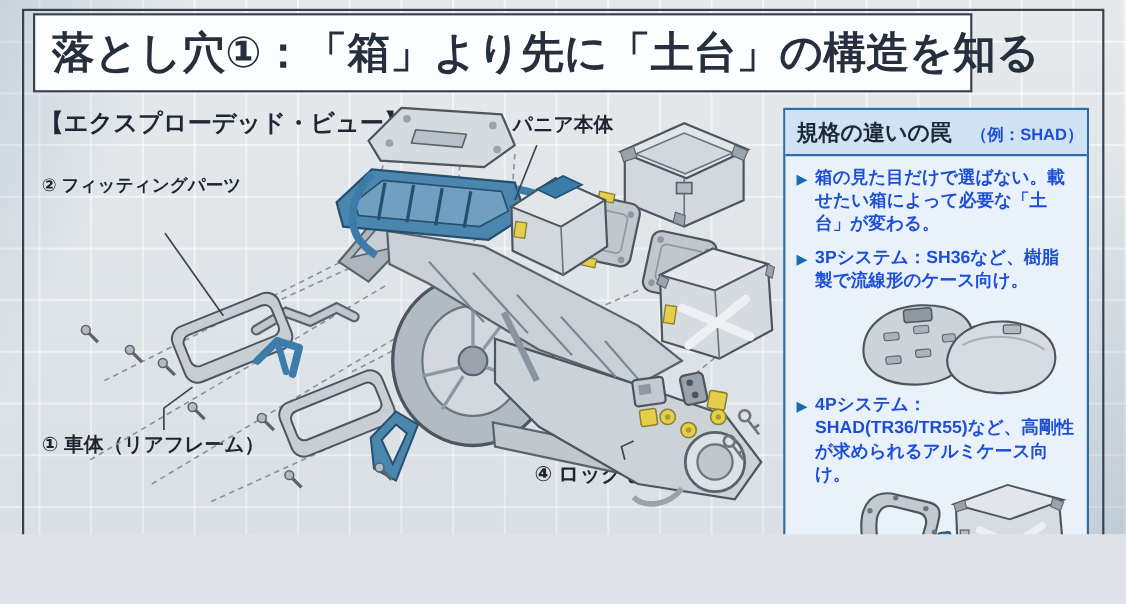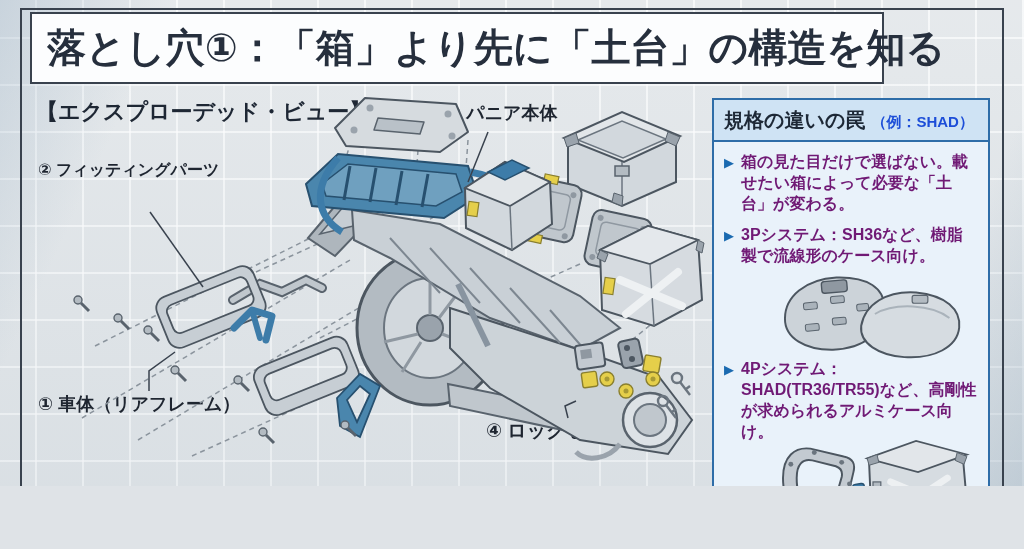--- a/index.html
+++ b/index.html
@@ -20,27 +20,27 @@
   .ev-label{position:absolute;left:36px;top:97px;font-size:22px;font-weight:800;color:#1e2734;}
   .part-label{position:absolute;font-weight:800;color:#1e2530;white-space:nowrap;}
   .lbl-fitting{left:38px;top:160px;font-size:16px;line-height:1.25;}
   .lbl-pannier{left:446px;top:101px;font-size:18px;}
   .lbl-frame{left:38px;top:392px;font-size:18px;}
   .lbl-lock{left:486px;top:418px;font-size:19px;}
 
   .main-illo{position:absolute;left:20px;top:88px;width:700px;height:382px;}
 
   .sidebar{position:absolute;left:712px;top:98px;width:278px;height:438px;background:#e9f2fa;border:2.5px solid #2e6da8;box-sizing:border-box;}
-  .sidebar-header{background:#cfe3f4;border-bottom:2.5px solid #2e6da8;padding:7px 16px 6px 10px;display:flex;align-items:baseline;gap:6px;white-space:nowrap;}
+  .sidebar-header{background:#cfe3f4;border-bottom:2.5px solid #2e6da8;padding:7px 16px 6px 10px;display:flex;align-items:baseline;gap:17px;white-space:nowrap;}
   .sidebar-header .t{font-size:20px;font-weight:900;color:#1d2836;}
   .sidebar-header .n{font-size:15px;font-weight:800;color:#1d4ed8;}
   .sidebar-body{padding:10px 10px 0 10px;position:relative;}
   .bullet{display:flex;gap:7px;margin-bottom:10px;}
   .bullet .arrow{color:#1a6ab0;font-size:13px;line-height:21px;flex:0 0 auto;}
-  .bullet .txt{font-size:16px;font-weight:700;color:#701a75;line-height:1.31;}
+  .bullet .txt{font-size:16px;font-weight:700;color:#1d4ed8;line-height:1.31;}
   .illo-3p{display:block;margin:-12px 2px -4px auto;width:210px;height:98px;}
   .illo-4p{display:block;margin:-20px 2px 0 auto;width:206px;height:90px;}
   .corner{position:absolute;width:16px;height:12px;border-color:#6a737c;border-style:solid;}
   .corner.bl{left:10px;bottom:8px;border-width:0 0 2px 2px;}
   .corner.br{right:10px;bottom:8px;border-width:0 2px 2px 0;}
 
   .formula{position:absolute;left:36px;top:463px;width:650px;height:66px;display:flex;align-items:center;padding-left:22px;box-sizing:border-box;}
   .formula .fx{font-size:31px;font-weight:900;color:#1b222d;white-space:nowrap;}
   .formula .hl{background:linear-gradient(180deg,transparent 55%,#f2c33a 55%,#f2c33a 97%,transparent 97%);padding:0 5px 3px 3px;}
   .fcorner{position:absolute;width:16px;height:14px;border-color:#3c454f;border-style:solid;}

